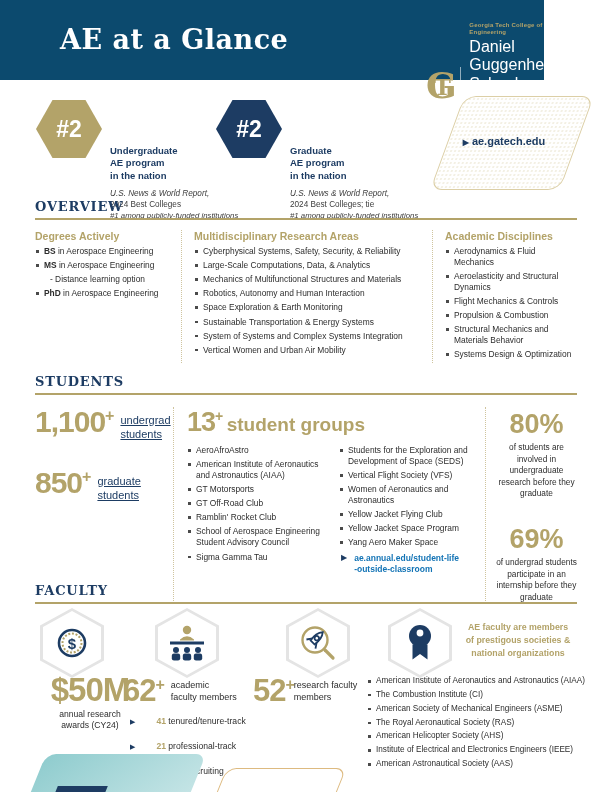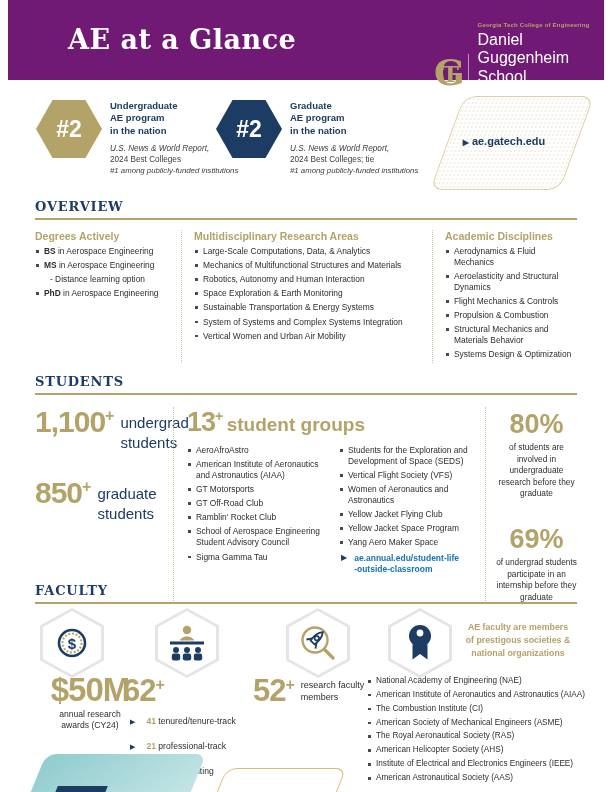--- a/index.html
+++ b/index.html
@@ -1,40 +1,40 @@
 <!DOCTYPE html>
 <html><head>
 <meta charset="utf-8">
 <style>
   html,body { margin:0; padding:0; background:#fff; }
   #page { position:relative; width:612px; height:792px; background:#ffffff; overflow:hidden;
           font-family:"Liberation Sans", sans-serif; color:#2d2d2d; }
 
   
-  .header { position:absolute; left:0; top:0; width:596px; height:80px; background:#701a75;margin-left:8px; }
+  .header { position:absolute; left:0; top:0; width:544px; height:80px; background:#0c4a6e; }
   .page-title { position:absolute; left:60px; top:24px; margin:0; color:#fff;
                 font-family:"DejaVu Serif", serif; font-weight:bold; font-size:27px; letter-spacing:.5px; }
   .logo { position:absolute; left:426px; top:22px; display:flex; align-items:center; gap:9px; }
   .gt-mark { white-space:nowrap; }
   .gt-g { font-family:"DejaVu Serif", serif; font-weight:bold; font-size:36px; color:#b3a369; }
   .gt-t { font-family:"DejaVu Serif", serif; font-weight:bold; font-size:23px; color:#b3a369;
           position:relative; margin-left:-23px; top:-3px; }
   .logo-divider { width:1px; height:36px; background:rgba(255,255,255,.55); }
   .logo-text { line-height:1.15; }
   .logo-eyebrow { color:#b3a369; font-size:6px; font-weight:bold; letter-spacing:.2px; margin-bottom:2px; }
   .logo-line { color:#fff; font-size:16px; }
 
   
   .badge-hex { position:absolute; width:66px; height:58px;
                clip-path:polygon(25% 0%,75% 0%,100% 50%,75% 100%,25% 100%,0% 50%);
                display:flex; align-items:center; justify-content:center;
                color:#fff; font-weight:bold; font-size:23px; }
   .badge-hex.gold { background:#b3a369; }
   .badge-hex.navy { background:#1d3c63; }
-  .rank-info { position:absolute; width:150px; }
+  .rank-info { position:absolute; width:150px;margin-top:45px; }
   .rank-title-line { font-size:9.5px; font-weight:bold; color:#1d3c63; line-height:1.3; }
   .rank-source { margin-top:6px; font-size:8.2px; color:#3c3c3c; line-height:1.35; }
   .rank-src1 { font-style:italic; }
   .rank-note { font-size:7.8px; font-style:italic; color:#3c3c3c; margin-top:1px; }
 
   
   .para-link { position:absolute; left:447px; top:96px; width:128px; height:92px;
                transform:skewX(-20deg); border:1px solid #dccfa6; border-radius:12px;
                background-image:radial-gradient(#e0d8b8 .7px, transparent .8px);
                background-size:4px 4px; cursor:pointer; }
@@ -63,21 +63,21 @@
   .ov-col3 { flex:1; padding-left:12px; }
   .ov-cols .dotdiv { margin-left:6px; }
 
   
   #students { position:absolute; left:35px; top:374px; width:542px; }
   .st-cols { display:flex; margin-top:12px; min-height:172px; }
   .st-stats { width:138px; }
   .stat-number { color:#b3a369; font-weight:bold; font-size:30px; line-height:1; letter-spacing:-1px; }
   .stat-number sup { font-size:16px; }
   .stat-row { display:flex; align-items:flex-start; gap:7px; margin-bottom:26px; }
-  .stat-label { font-size:15px; color:#1d3c63; line-height:1.3; padding-top:6px; }
+  .stat-label { font-size:11px; color:#1d3c63; line-height:1.3; padding-top:6px;text-decoration:underline; }
   .st-mid { width:298px; padding-left:13px; }
   .groups-title { color:#b3a369; font-weight:bold; }
   .groups-count { font-size:27px; letter-spacing:-1px; }
   .groups-count sup { font-size:14px; }
   .groups-label { font-size:19px; }
   .group-cols { display:flex; gap:10px; margin-top:7px; }
   .group-col { width:146px; }
   .st-link { display:flex; gap:4px; margin-top:5px; margin-left:2px; cursor:pointer; }
   .st-link-text { color:#1273b5; font-weight:bold; font-size:8.5px; line-height:1.3; }
   .st-right { flex:1; padding-left:10px; text-align:center; }
@@ -90,21 +90,21 @@
   .fhex { position:absolute; width:64px; height:70px;
           clip-path:polygon(50% 0%,100% 25%,100% 75%,50% 100%,0% 75%,0% 25%);
           background:#e4e4e4; display:flex; align-items:center; justify-content:center; }
   .fhex-inner { width:58px; height:64px;
           clip-path:polygon(50% 0%,100% 25%,100% 75%,50% 100%,0% 75%,0% 25%);
           background:#fff; display:flex; align-items:center; justify-content:center; }
   .big-num { color:#b3a369; font-weight:bold; font-size:31px; line-height:1; letter-spacing:-1px; }
   .big-num sup { font-size:16px; }
   .fstat-label { font-size:9px; color:#2d2d2d; line-height:1.3; padding-top:5px; }
   .fcaption { font-size:8.6px; color:#2d2d2d; line-height:1.3; text-align:center; margin-top:3px; }
-  .fpoint { position:absolute; display:flex; gap:8px; align-items:baseline; font-size:8.6px;justify-content:flex-end; }
+  .fpoint { position:absolute; display:flex; gap:18px; align-items:baseline; font-size:8.6px;justify-content:flex-end; }
   .fpoint .tri { font-size:7px; }
   .gold-num { color:#b3a369; font-weight:bold; }
   .soc-blurb { position:absolute; color:#b3a369; font-weight:bold; font-size:8.8px;
                line-height:1.45; text-align:center; }
   .org-list { position:absolute; }
   .org-list li { white-space:nowrap; margin-bottom:2.4px; }
 
   
   .deco-teal { position:absolute; left:30px; top:754px; width:160px; height:80px;
                transform:skewX(-22deg); border-radius:10px;
@@ -177,20 +177,21 @@
           <li><b>BS</b><span> in Aerospace Engineering</span></li>
           <li><b>MS</b><span> in Aerospace Engineering</span></li>
           <li class="sub"><span>- Distance learning option</span></li>
           <li><b>PhD</b><span> in Aerospace Engineering</span></li>
         </ul>
       </div>
       <div class="dotdiv"></div>
       <div class="ov-col2">
         <div class="col-head">Multidisciplinary Research Areas</div>
         <ul class="b">
+          <li>Cyberphysical Systems, Safety, Security, &amp; Reliability</li>
           <li>Large-Scale Computations, Data, &amp; Analytics</li>
           <li>Mechanics of Multifunctional Structures and Materials</li>
           <li>Robotics, Autonomy and Human Interaction</li>
           <li>Space Exploration &amp; Earth Monitoring</li>
           <li>Sustainable Transportation &amp; Energy Systems</li>
           <li>System of Systems and Complex Systems Integration</li>
           <li>Vertical Women and Urban Air Mobility</li>
         </ul>
       </div>
       <div class="dotdiv"></div>
@@ -333,49 +334,52 @@
     <div style="position:absolute; left:-8px; top:90px; width:126px; text-align:center;">
       <div class="big-num" style="font-size:33px;">$50M</div>
       <div class="fcaption">
         <div>annual research</div>
         <div>awards (CY24)</div>
       </div>
     </div>
 
     <div style="position:absolute; left:88px; top:92px; display:flex; gap:7px;">
       <div class="big-num"><span>62</span><sup>+</sup></div>
+      <div class="fstat-label">
+        <div>academic</div>
+        <div>faculty members</div>
+      </div>
     </div>
     <div class="fpoint" style="left:95px; top:133px;">
       <span class="tri">▶</span>
       <span><b class="gold-num">41</b> <span>tenured/tenure-track</span></span>
     </div>
     <div class="fpoint" style="left:95px; top:158px;">
       <span class="tri">▶</span>
       <span><b class="gold-num">21</b> <span>professional-track</span></span>
     </div>
     <div class="fpoint" style="left:95px; top:183px;">
       <span class="tri">▶</span>
       <span><span>Actively recruiting</span></span>
     </div>
 
-    <div style="position:absolute; left:218px; top:92px; display:flex; gap:7px; width:135px;">
+    <div style="position:absolute; left:218px; top:92px; display:flex; width:135px;">
       <div class="big-num"><span>52</span><sup>+</sup></div>
       <div class="fstat-label">
         <div>research faculty</div>
         <div>members</div>
       </div>
     </div>
 
     <div class="soc-blurb" style="left:418px; top:38px; width:130px;">
       <div>AE faculty are members</div>
       <div>of prestigous societies &amp;</div>
       <div>national organizations</div>
     </div>
     <ul class="b org-list" style="left:332px; top:93px; width:215px; font-size:8.2px;">
-      <li>National Academy of Engineering (NAE)</li>
       <li>American Institute of Aeronautics and Astronautics (AIAA)</li>
       <li>The Combustion Institute (CI)</li>
       <li>American Society of Mechanical Engineers (ASME)</li>
       <li>The Royal Aeronautical Society (RAS)</li>
       <li>American Helicopter Society (AHS)</li>
       <li>Institute of Electrical and Electronics Engineers (IEEE)</li>
       <li>American Astronautical Society (AAS)</li>
     </ul>
   </div>
 

